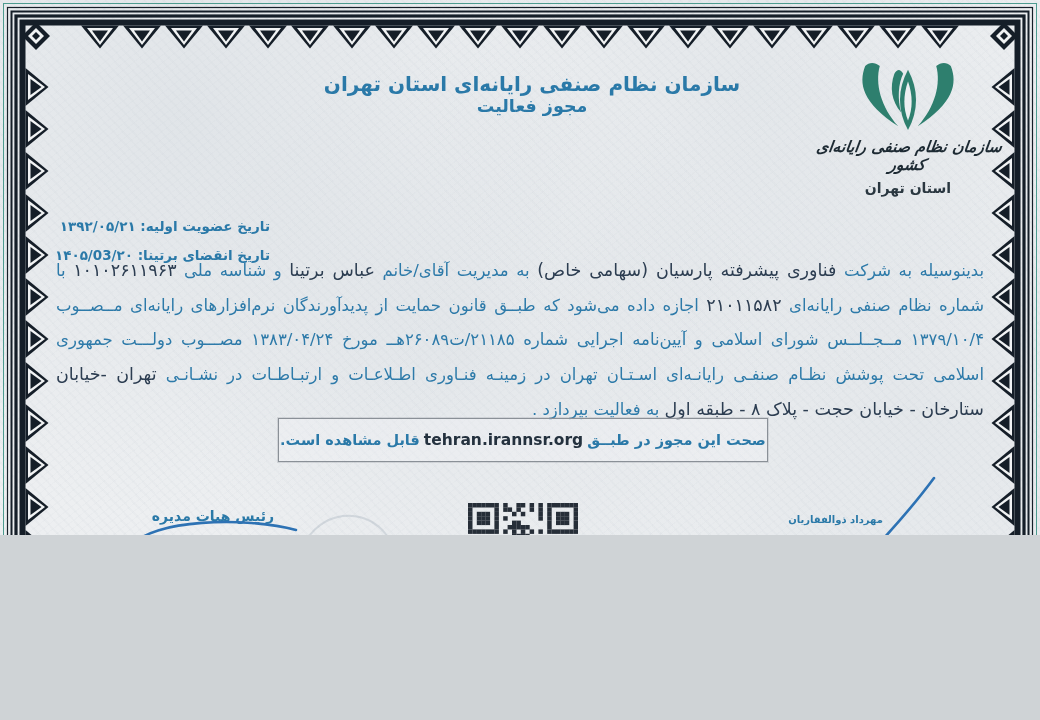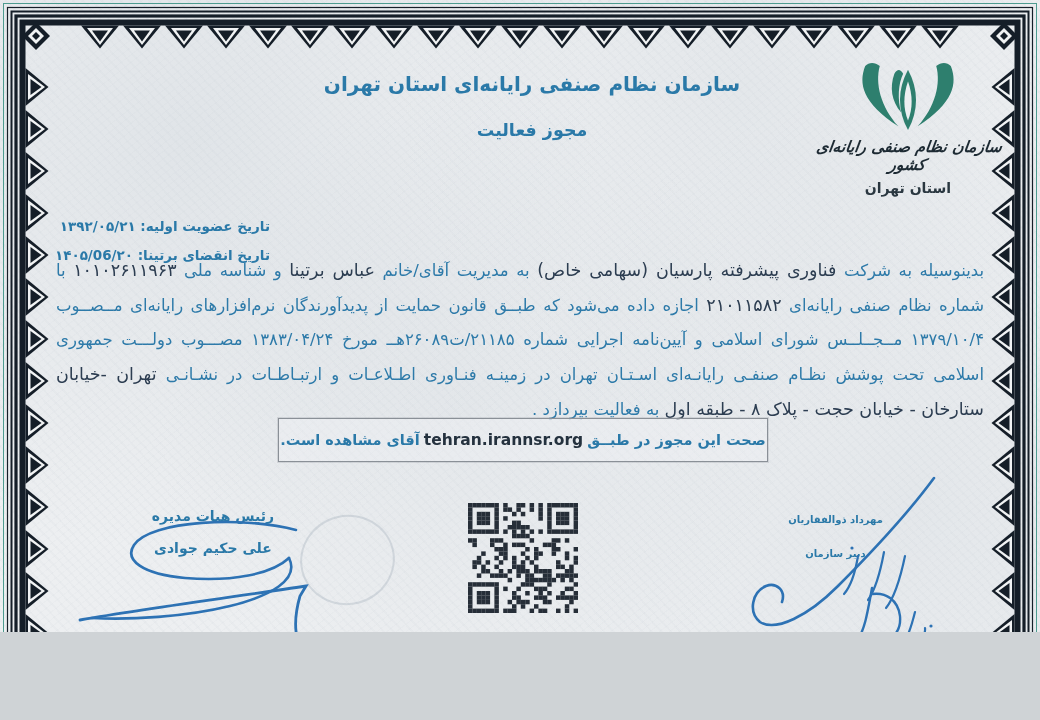--- a/index.html
+++ b/index.html
@@ -1,32 +1,32 @@
 <!DOCTYPE html>
 <html lang="fa"><head>
 <meta charset="utf-8">
 <style>
   html,body{margin:0;padding:0;background:#cfd3d6;}
   *{box-sizing:border-box;}
   .page{
-    position:relative;width:1040px;height:632px;overflow:hidden;
+    position:relative;width:1040px;height:535px;overflow:hidden;
     font-family:"DejaVu Sans",sans-serif;
     background-color:#edeff1;
     background-image:
       radial-gradient(circle at 18% 22%, rgba(195,204,212,.30) 0, transparent 42%),
       radial-gradient(circle at 72% 15%, rgba(195,204,212,.22) 0, transparent 38%),
       radial-gradient(circle at 45% 65%, rgba(200,208,215,.25) 0, transparent 45%),
       radial-gradient(circle at 88% 80%, rgba(195,204,212,.22) 0, transparent 40%),
       repeating-linear-gradient(47deg, rgba(176,186,196,.07) 0 2px, transparent 2px 7px),
       repeating-linear-gradient(-38deg, rgba(176,186,196,.06) 0 1px, transparent 1px 6px);
   }
   svg.overlay{position:absolute;left:0;top:0;pointer-events:none;}
   .header-block{position:absolute;left:27px;top:72px;width:1010px;text-align:center;direction:rtl;}
   .org-title{font-size:20px;font-weight:bold;color:#2a79a8;letter-spacing:.2px;}
-  .doc-title{margin-top:24px;font-size:17.5px;font-weight:bold;color:#2a79a8;}
+  .doc-title{margin-top:0;font-size:17.5px;font-weight:bold;color:#2a79a8;}
   .logo-block{position:absolute;left:808px;top:62px;width:200px;text-align:center;direction:rtl;}
   .logo-mark{display:block;margin:0 auto;}
   .logo-calligraphy{margin-top:4px;font-size:15.5px;font-weight:bold;color:#1d2a33;transform:skewX(-7deg);font-style:italic;}
   .logo-province{margin-top:6px;font-size:14px;font-weight:bold;color:#2a3740;letter-spacing:2px;}
   .dates-block{position:absolute;left:58px;top:164px;width:212px;direction:rtl;text-align:right;color:#2a79a8;font-size:13.5px;font-weight:bold;line-height:29px;margin-top:48px;}
   .date-line{white-space:nowrap;}
   .body-text{
     position:absolute;left:56px;top:236px;width:928px;direction:rtl;
     text-align:justify;text-align-last:right;
     font-size:16.5px;line-height:34px;color:#2d7aa9;font-weight:500;
@@ -299,30 +299,30 @@
     <div class="logo-province">استان تهران</div>
   </div>
 
   <div class="dates-block">
     <div class="date-line">
       <span>تاریخ عضویت اولیه:</span>
       <span>۱۳۹۲/۰۵/۲۱</span>
     </div>
     <div class="date-line">
       <span>تاریخ انقضای برتینا:</span>
-      <span>۱۴۰۵/06/۲۰</span>
+      <span>۱۴۰۵/03/۲۰</span>
     </div>
   </div>
 
   <p class="body-text"><span class="seg-normal">بدینوسیله به شرکت </span><span class="seg-strong">فناوری پیشرفته پارسیان (سهامی خاص)</span><span class="seg-normal"> به مدیریت آقای/خانم </span><span class="seg-strong">عباس برتینا</span><span class="seg-normal"> و شناسه ملی </span><span class="seg-strong">۱۰۱۰۲۶۱۱۹۶۳</span><span class="seg-normal"> با شماره نظام صنفی رایانه‌ای </span><span class="seg-strong">۲۱۰۱۱۵۸۲</span><span class="seg-normal"> اجازه داده می‌شود که طبــق قانون حمایت از پدیدآورندگان نرم‌افزارهای رایانه‌ای مــصــوب ۱۳۷۹/۱۰/۴ مــجــلــس شورای اسلامی و آیین‌نامه اجرایی شماره ۲۱۱۸۵/ت۲۶۰۸۹هــ مورخ ۱۳۸۳/۰۴/۲۴ مصـــوب دولـــت جمهوری اسلامی تحت پوشش نظـام صنفـی رایانـه‌ای اسـتـان تهران در زمینـه فنـاوری اطـلاعـات و ارتبـاطـات در نشـانـی </span><span class="seg-strong">تهران -خیابان ستارخان - خیابان حجت - پلاک ۸ - طبقه اول</span><span class="seg-normal"> به فعالیت بپردازد .</span></p>
 
   <div class="verify-box">
       <span class="seg-normal">صحت این مجوز در طبــق </span>
       <span class="seg-latin">tehran.irannsr.org</span>
-      <span class="seg-normal"> آقای مشاهده است.</span>
+      <span class="seg-normal"> قابل مشاهده است.</span>
     </div>
 
   <svg class="qr" id="qr-svg" width="110" height="110" viewBox="0 0 110 110">
       <rect x="35.2" y="0" width="4.488" height="4.488" fill="#262e38"></rect>
       <rect x="48.400000000000006" y="0" width="4.488" height="4.488" fill="#262e38"></rect>
       <rect x="52.800000000000004" y="0" width="4.488" height="4.488" fill="#262e38"></rect>
       <rect x="61.60000000000001" y="0" width="4.488" height="4.488" fill="#262e38"></rect>
       <rect x="70.4" y="0" width="4.488" height="4.488" fill="#262e38"></rect>
       <rect x="35.2" y="4.4" width="4.488" height="4.488" fill="#262e38"></rect>
       <rect x="39.6" y="4.4" width="4.488" height="4.488" fill="#262e38"></rect>

